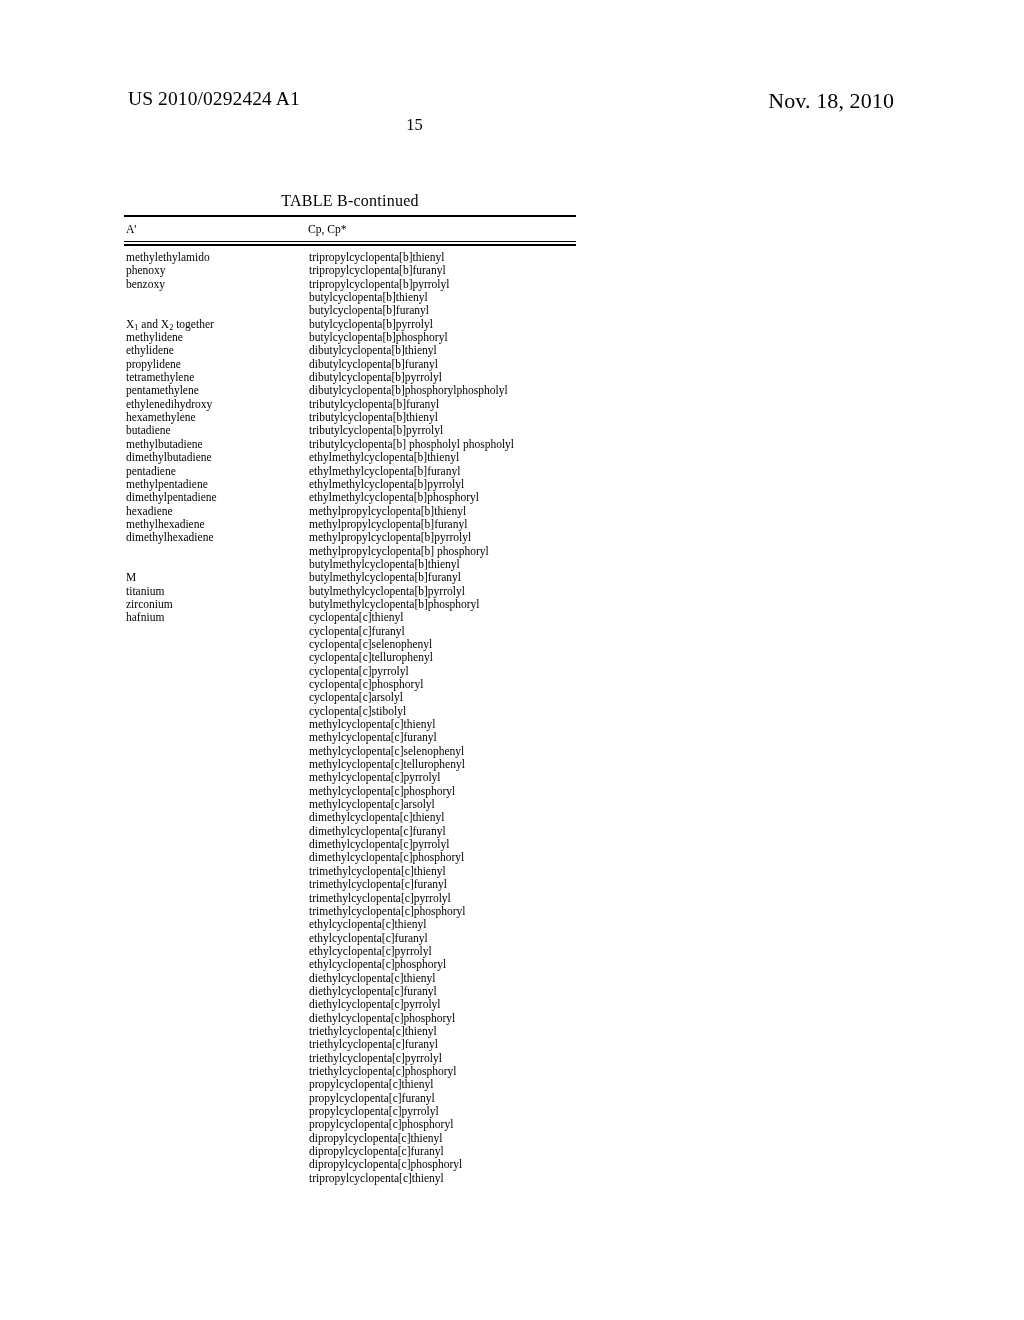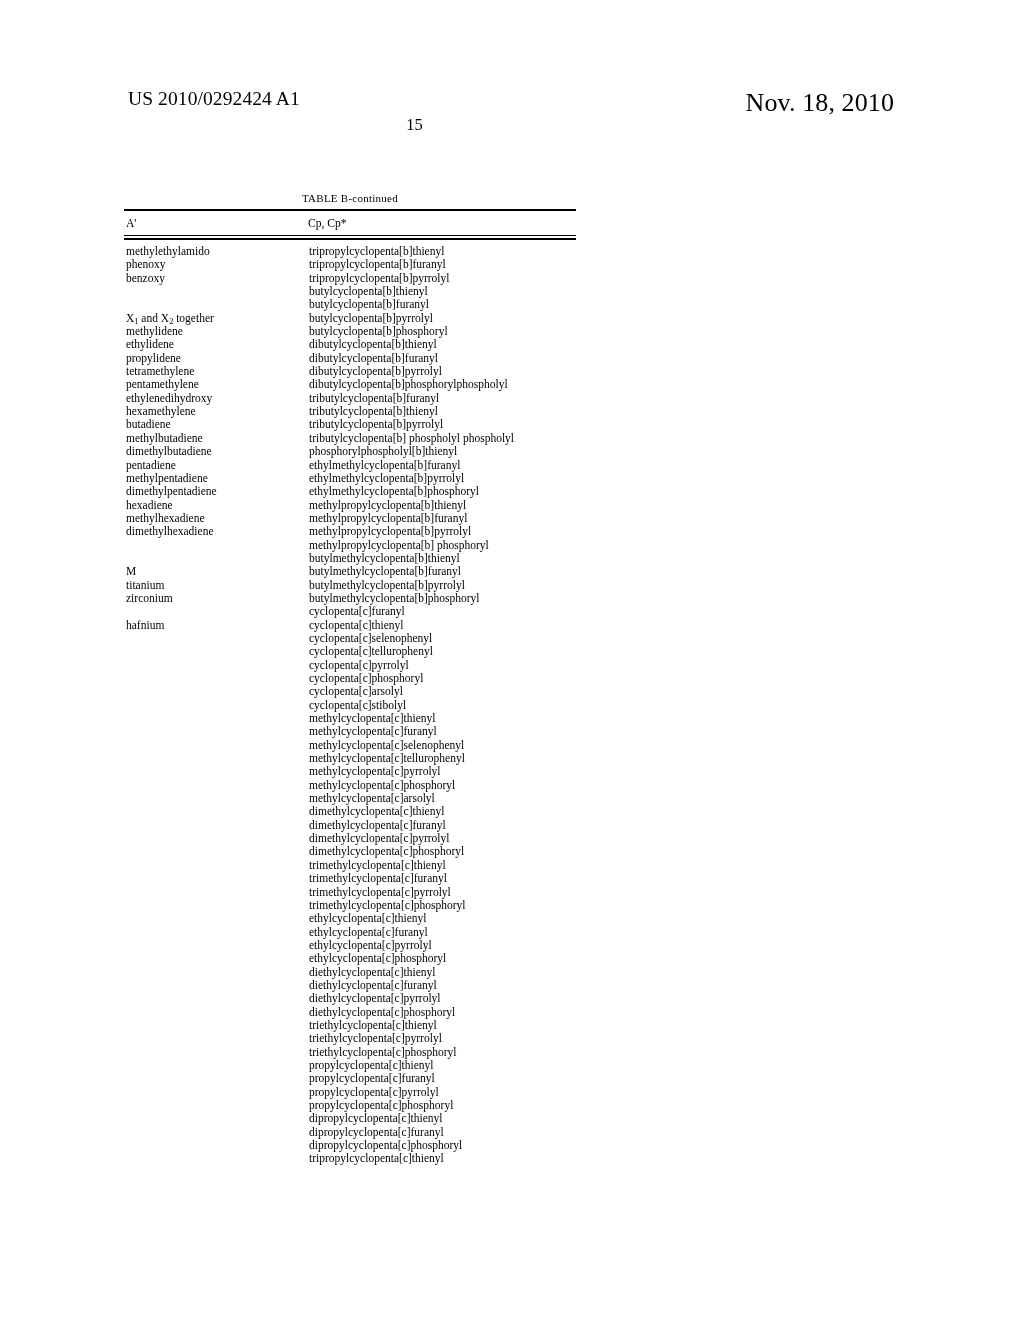--- a/index.html
+++ b/index.html
@@ -35,21 +35,21 @@
     left: 0;
     top: 0;
     font-size: 19.5px;
     letter-spacing: 0.1px;
     white-space: nowrap;
   }
   .runhead-right {
     position: absolute;
     right: 0;
     top: 0;
-    font-size: 26px;
+    font-size: 22px;
     letter-spacing: 0.1px;
     white-space: nowrap;
   }
   .folio {
     position: absolute;
     top: 115px;
     left: 0;
     width: 829px;
     text-align: center;
     font-size: 16.5px;
@@ -57,21 +57,21 @@
 
   
   .table-block {
     position: absolute;
     left: 124px;
     top: 192px;
     width: 452px;
   }
   .table-caption {
     text-align: center;
-    font-size: 11px;
+    font-size: 16px;
     letter-spacing: 0.25px;
     padding-bottom: 5px;
   }
   .rule-thick {
     height: 0;
     border-top: 2.1px solid #000;
   }
   .rule-double {
     height: 0;
     border-top: 1px solid #000;
@@ -197,21 +197,21 @@
         <div class="trow">
           <div class="col-a">butadiene</div>
           <div class="col-b">tributylcyclopenta[b]pyrrolyl</div>
         </div>
         <div class="trow">
           <div class="col-a">methylbutadiene</div>
           <div class="col-b">tributylcyclopenta[b] phospholyl phospholyl</div>
         </div>
         <div class="trow">
           <div class="col-a">dimethylbutadiene</div>
-          <div class="col-b">phosphorylphospholyl[b]thienyl</div>
+          <div class="col-b">ethylmethylcyclopenta[b]thienyl</div>
         </div>
         <div class="trow">
           <div class="col-a">pentadiene</div>
           <div class="col-b">ethylmethylcyclopenta[b]furanyl</div>
         </div>
         <div class="trow">
           <div class="col-a">methylpentadiene</div>
           <div class="col-b">ethylmethylcyclopenta[b]pyrrolyl</div>
         </div>
         <div class="trow">
@@ -244,29 +244,29 @@
         </div>
         <div class="trow">
           <div class="col-a">titanium</div>
           <div class="col-b">butylmethylcyclopenta[b]pyrrolyl</div>
         </div>
         <div class="trow">
           <div class="col-a">zirconium</div>
           <div class="col-b">butylmethylcyclopenta[b]phosphoryl</div>
         </div>
         <div class="trow">
-          <div class="col-a"></div>
-          <div class="col-b">cyclopenta[c]furanyl</div>
-        </div>
-        <div class="trow">
           <div class="col-a">hafnium</div>
           <div class="col-b">cyclopenta[c]thienyl</div>
         </div>
         <div class="trow">
           <div class="col-a"></div>
+          <div class="col-b">cyclopenta[c]furanyl</div>
+        </div>
+        <div class="trow">
+          <div class="col-a"></div>
           <div class="col-b">cyclopenta[c]selenophenyl</div>
         </div>
         <div class="trow">
           <div class="col-a"></div>
           <div class="col-b">cyclopenta[c]tellurophenyl</div>
         </div>
         <div class="trow">
           <div class="col-a"></div>
           <div class="col-b">cyclopenta[c]pyrrolyl</div>
         </div>
@@ -373,20 +373,24 @@
         <div class="trow">
           <div class="col-a"></div>
           <div class="col-b">diethylcyclopenta[c]phosphoryl</div>
         </div>
         <div class="trow">
           <div class="col-a"></div>
           <div class="col-b">triethylcyclopenta[c]thienyl</div>
         </div>
         <div class="trow">
           <div class="col-a"></div>
+          <div class="col-b">triethylcyclopenta[c]furanyl</div>
+        </div>
+        <div class="trow">
+          <div class="col-a"></div>
           <div class="col-b">triethylcyclopenta[c]pyrrolyl</div>
         </div>
         <div class="trow">
           <div class="col-a"></div>
           <div class="col-b">triethylcyclopenta[c]phosphoryl</div>
         </div>
         <div class="trow">
           <div class="col-a"></div>
           <div class="col-b">propylcyclopenta[c]thienyl</div>
         </div>

